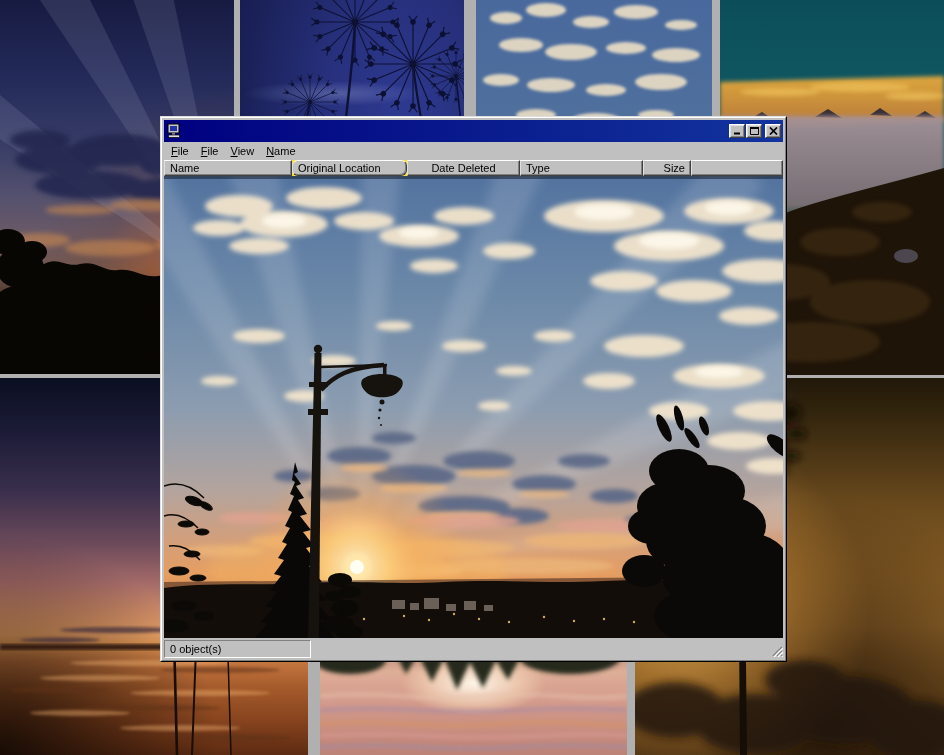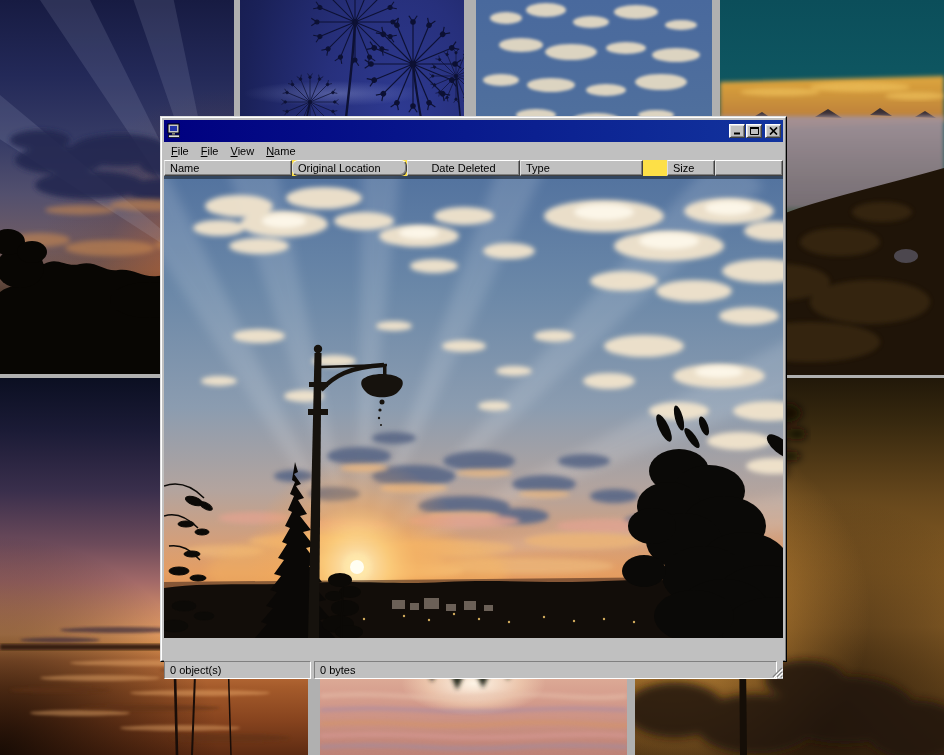--- a/index.html
+++ b/index.html
@@ -54,24 +54,24 @@
   .tb-btn + .tb-btn { margin-left:1px; }
   .tb-btn.close { margin-left:3px; }
   #menubar { height:18px; display:flex; align-items:center; padding-left:1px; background:#c0c0c0; }
   .menu-item { font-size:11px; color:#000; padding:2px 6px; }
   .menu-item::first-letter { text-decoration:underline; }
   #headers { height:16px; display:flex; background:#fde047; }
   .hdr { height:16px; background:#c0c0c0; border:1px solid; border-color:#fff #404040 #404040 #dfdfdf;
     box-shadow:inset -1px -1px 0 #808080; font-size:11px; line-height:12px; color:#000;
     padding:1px 5px; white-space:nowrap; overflow:hidden; }
   .hdr.c0 { width:128px; } .hdr.c1 { width:115px;border-radius:6px; } .hdr.c2 { width:113px;text-align:center; }
-  .hdr.c3 { width:123px; } .hdr.c4 { width:48px; text-align:left;margin-left:24px; } .hdr.stub { flex:1 1 auto; }
+  .hdr.c3 { width:123px; } .hdr.c4 { width:48px; text-align:right; } .hdr.stub { flex:1 1 auto; }
   #listview { position:relative; height:462px; background:#203050; overflow:hidden; }
   #listview svg { display:block; }
-  #statusbar { height:20px; display:flex; gap:3px; padding-top:2px; background:#c0c0c0; position:relative;margin-top:21px; }
+  #statusbar { height:20px; display:flex; gap:3px; padding-top:2px; background:#c0c0c0; position:relative; }
   .status-panel { height:18px; border:1px solid; border-color:#808080 #fff #fff #808080;
     font-size:11px; color:#000; padding:2px 5px; white-space:nowrap; overflow:hidden; }
   .status-panel.p0 { width:147px; flex:0 0 147px; }
   .status-panel.p1 { flex:1 1 auto; margin-right:6px; }
   #resize-grip { position:absolute; right:0; bottom:1px; width:13px; height:13px; }
 </style>
 </head>
 <body>
 
 <div id="wallpaper">
@@ -573,21 +573,20 @@
           <circle cx="215" cy="242" r="1.2" stroke="none"></circle>
           <circle cx="217" cy="249" r="1" stroke="none"></circle>
         </g>
 
         <rect x="0" y="0" width="619" height="3" fill="#1d2633" opacity=".6"></rect>
       </svg>
     </div>
 
     <div id="statusbar">
       <div class="status-panel p0">0 object(s)</div>
-      <div class="status-panel p1">0 bytes</div>
       <svg id="resize-grip" viewBox="0 0 13 13">
         <g stroke-width="1.4">
           <line x1="12" y1="3" x2="3" y2="12" stroke="#808080"></line>
           <line x1="13" y1="4" x2="4" y2="13" stroke="#fff"></line>
           <line x1="12" y1="7" x2="7" y2="12" stroke="#808080"></line>
           <line x1="13" y1="8" x2="8" y2="13" stroke="#fff"></line>
           <line x1="12" y1="11" x2="11" y2="12" stroke="#808080"></line>
           <line x1="13" y1="12" x2="12" y2="13" stroke="#fff"></line>
         </g>
       </svg>

